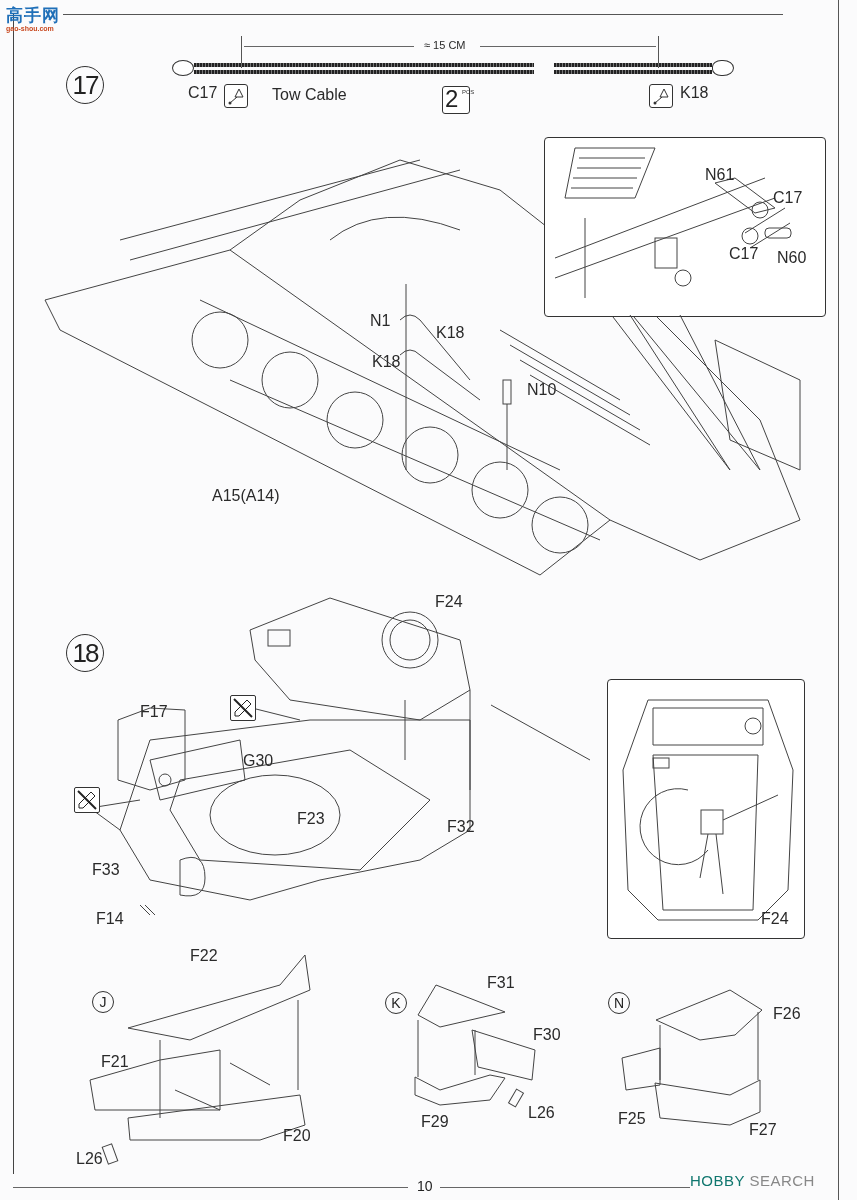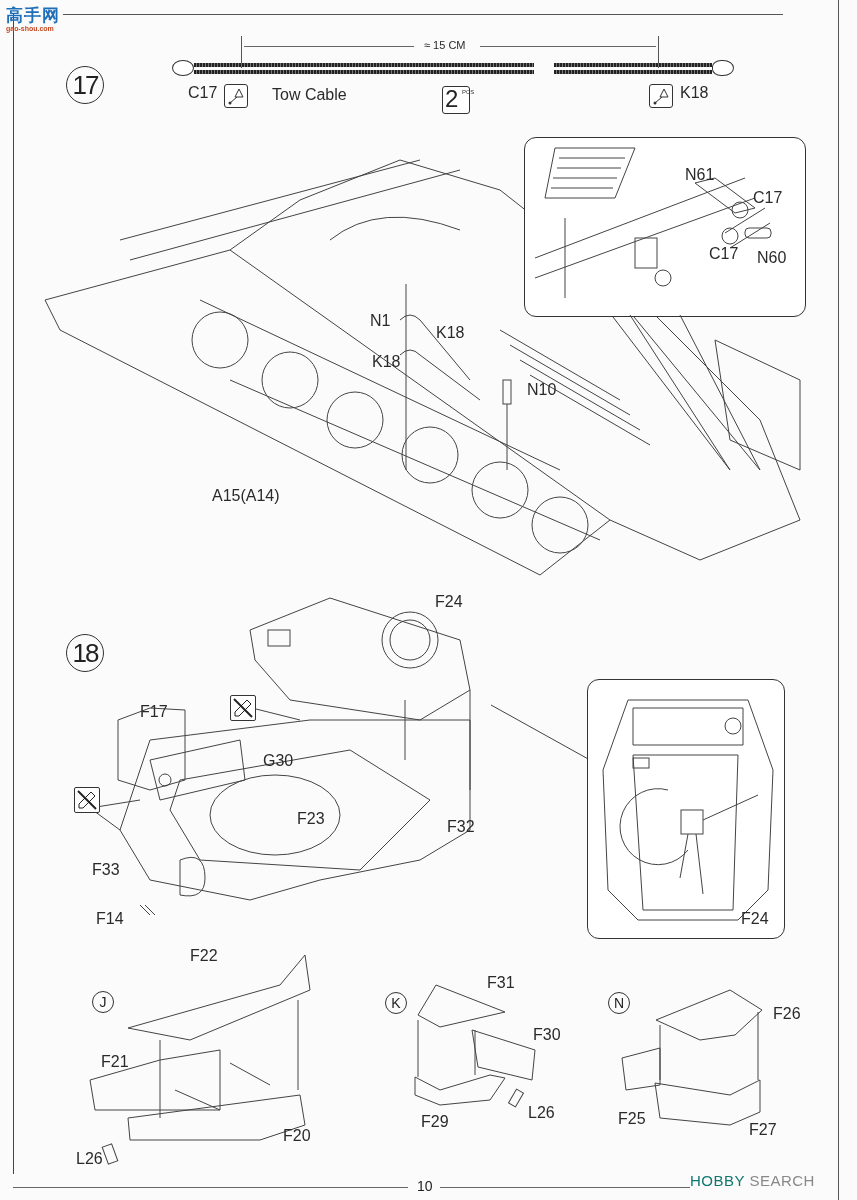--- a/index.html
+++ b/index.html
@@ -15,21 +15,21 @@
   .logo .url{font-size:7px;font-weight:bold;color:#c8481f;margin-top:-2px;}
   .cable{position:absolute;height:4px;background:repeating-linear-gradient(90deg,#222 0 2px,#777 2px 3px);}
   .eye{position:absolute;width:20px;height:14px;border:1.5px solid #333;border-radius:50%;background:#fff;}
   .dim{position:absolute;top:46px;height:1px;background:#666;}
   .tick{position:absolute;width:1px;background:#555;}
   .glue{position:absolute;width:22px;height:22px;border:1.3px solid #333;border-radius:3px;background:#fff;}
   .glue svg{width:22px;height:22px;}
   .pcs{position:absolute;left:442px;top:86px;width:26px;height:26px;border:1.4px solid #333;border-radius:3px;background:#fff;}
   .pcs .n{position:absolute;left:2px;top:-2px;font-size:24px;color:#222;}
   .pcs .u{position:absolute;right:2px;top:2px;font-size:6px;line-height:7px;width:5px;color:#333;}
-  .inset{position:absolute;border:1.4px solid #333;border-radius:12px;background:#fff;}
+  .inset{position:absolute;border:1.4px solid #333;border-radius:4px;background:#fff;margin-left:20px;}
   .nocut{position:absolute;width:24px;height:24px;border:1.5px solid #333;border-radius:2px;background:#fff;}
   .hobby{position:absolute;left:690px;top:1172px;font-size:15px;letter-spacing:0.5px;}
   .hobby .h{color:#0f766e;}
   .hobby .s{color:#888;}
   .pageno{position:absolute;left:417px;top:1178px;font-size:14px;color:#222;}
   .footline{position:absolute;top:1187px;height:1px;background:#666;}
   svg.draw{position:absolute;overflow:visible;}
   svg.draw *{fill:none;stroke:#444;stroke-width:1;}
 </style>
 </head>
@@ -159,21 +159,21 @@
 </div>
 <div class="nocut" style="left:74px;top:787px;">
   <svg viewBox="0 0 24 24" width="24" height="24">
       <line x1="3" y1="3" x2="21" y2="21" stroke="#222" stroke-width="2"></line>
       <path d="M16 4 L20 8 L8 20 L4 20 L4 16 Z" fill="none" stroke="#222"></path>
     </svg>
 </div>
 
 <div class="lbl" style="left:435px;top:593px;">F24</div>
 <div class="lbl" style="left:140px;top:703px;">F17</div>
-<div class="lbl" style="left:243px;top:752px;margin-left:20px;">G30</div>
+<div class="lbl" style="left:243px;top:752px;">G30</div>
 <div class="lbl" style="left:297px;top:810px;">F23</div>
 <div class="lbl" style="left:447px;top:818px;">F32</div>
 <div class="lbl" style="left:92px;top:861px;">F33</div>
 <div class="lbl" style="left:96px;top:910px;">F14</div>
 
 <div class="inset" style="left:587px;top:679px;width:196px;height:258px;">
   <svg class="draw" style="left:0;top:0;" width="196" height="258">
     <path d="M40 20 L160 20 L185 90 L180 210 L150 240 L50 240 L20 210 L15 90 Z"></path>
     <path d="M45 28 L155 28 L155 65 L45 65 Z"></path>
     <circle cx="145" cy="46" r="8"></circle>

